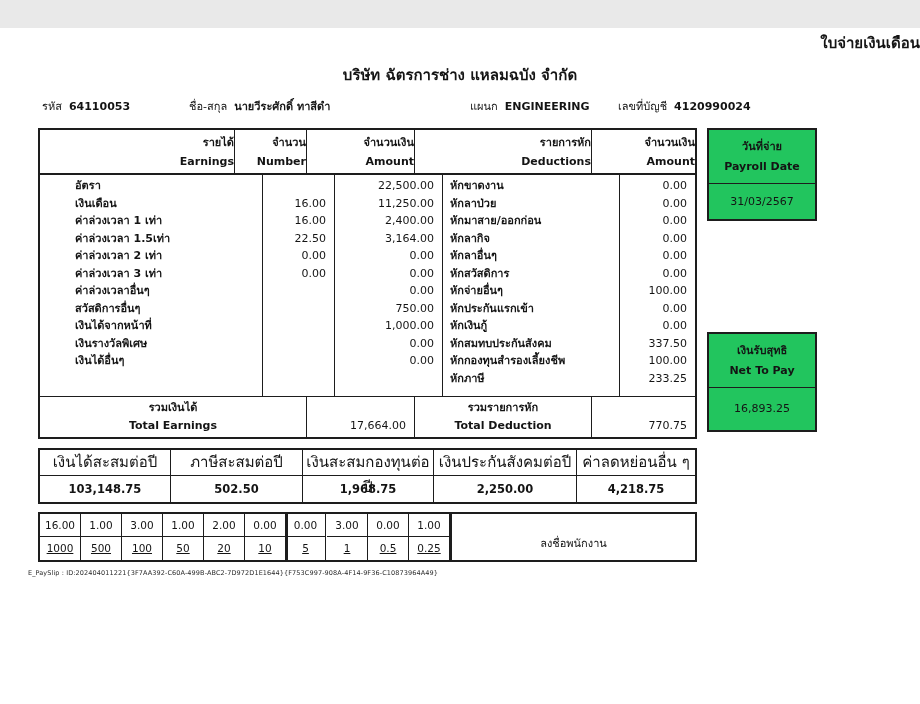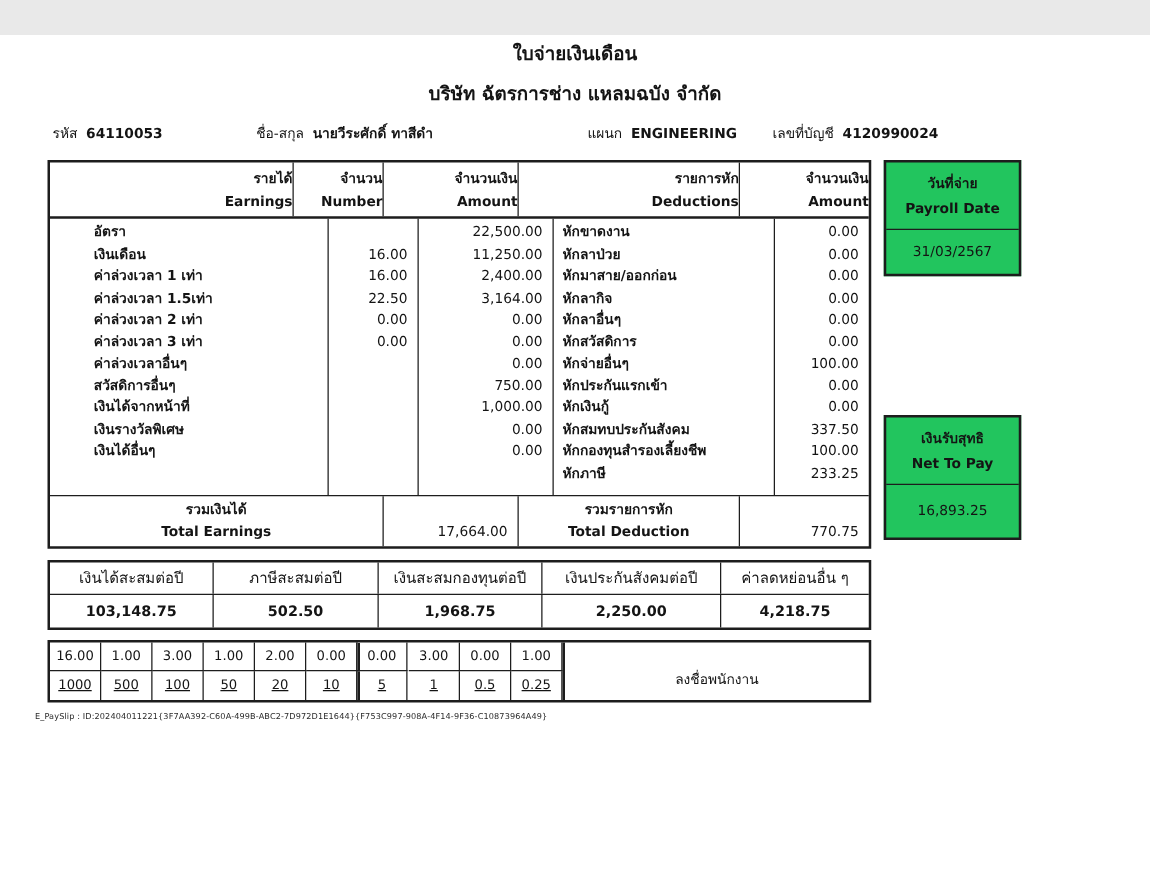--- a/index.html
+++ b/index.html
@@ -3,21 +3,21 @@
 <meta charset="utf-8">
 <style>
   * { margin:0; padding:0; box-sizing:border-box; }
   html,body { background:#fff; }
   .page {
     position:relative; width:920px; height:704px; background:#ffffff;
     font-family:"DejaVu Sans","Liberation Sans",sans-serif; color:#141414;
     overflow:hidden;
   }
   .topstrip { position:absolute; left:0; top:0; width:920px; height:28px; background:#e9e9e9; }
-  .title { position:absolute; left:0; top:31px; width:100%; text-align:center; font-size:15px; font-weight:bold;font-family:Liberation Mono, monospace; }
+  .title { position:absolute; left:0; top:31px; width:100%; text-align:right; font-size:15px; font-weight:bold;font-family:Liberation Mono, monospace; }
   .subtitle { position:absolute; left:0; top:63px; width:100%; text-align:center; font-size:15px; font-weight:bold; }
   .inforow { position:absolute; left:0; top:97px; width:100%; height:16px; font-size:11px; }
   .inforow .pair { position:absolute; white-space:nowrap; }
   .inforow .lbl { font-weight:normal; margin-right:7px; }
   .inforow .val { font-weight:bold; }
 
   
   .maintable { position:absolute; left:38px; top:128px; width:659px; border:2px solid #1d1d1d; background:#fff; }
   .mrow { display:flex; }
   .hcell { border-right:1px solid #1d1d1d; text-align:right; font-weight:bold; font-size:11px; line-height:19px; padding-top:3px; height:43px; }
@@ -42,21 +42,21 @@
   .sb-val { text-align:center; font-size:11px; }
   .box-date { top:128px; } .box-date .sb-val { line-height:35px; height:35px; }
   .box-net { top:332px; } .box-net .sb-val { line-height:42px; height:42px; }
 
   
   .ytd { position:absolute; left:38px; top:448px; width:659px; border:2px solid #1d1d1d; background:#fff; }
   .ytd .row { display:flex; }
   .ytd .hr { border-bottom:1px solid #1d1d1d; }
   .ycell { border-right:1px solid #1d1d1d; text-align:center; }
   .ycell:last-child { border-right:none; }
-  .yh { font-size:12px; line-height:25px; height:25px; }
+  .yh { font-size:15px; line-height:25px; height:25px; }
   .yv { font-size:11.5px; font-weight:bold; line-height:26px; height:26px; }
   .y1 { width:131px; } .y2 { width:132px; } .y3 { width:131px; } .y4 { width:143px; } .y5 { flex:1; }
 
   
   .denoms { position:absolute; left:38px; top:512px; width:659px; border:2px solid #1d1d1d; display:flex; background:#fff; }
   .dgrid { display:grid; grid-template-columns:repeat(10,41px); }
   .dcell { width:41px; height:23px; line-height:23px; text-align:center; font-size:10.5px; border-right:1px solid #1d1d1d; }
   .dtop { border-bottom:1px solid #1d1d1d; }
   .thickL { border-left:1px solid #1d1d1d; margin-left:-1px; box-shadow:inset 2px 0 0 #1d1d1d; }
   .dval { text-decoration:underline; }
@@ -70,21 +70,21 @@
 <div class="page">
   <div class="topstrip"></div>
 
   <div class="title">ใบจ่ายเงินเดือน</div>
   <div class="subtitle">บริษัท ฉัตรการช่าง แหลมฉบัง จำกัด</div>
 
   <div class="inforow">
     <span class="pair" style="left:42px">
       <span class="lbl">รหัส</span><span class="val">64110053</span>
     </span>
-    <span class="pair" style="left:205px">
+    <span class="pair" style="left:189px">
       <span class="lbl">ชื่อ-สกุล</span><span class="val">นายวีระศักดิ์  ทาสีดำ</span>
     </span>
     <span class="pair" style="left:470px">
       <span class="lbl">แผนก</span><span class="val">ENGINEERING</span>
     </span>
     <span class="pair" style="left:618px">
       <span class="lbl">เลขที่บัญชี</span><span class="val">4120990024</span>
     </span>
   </div>
 

